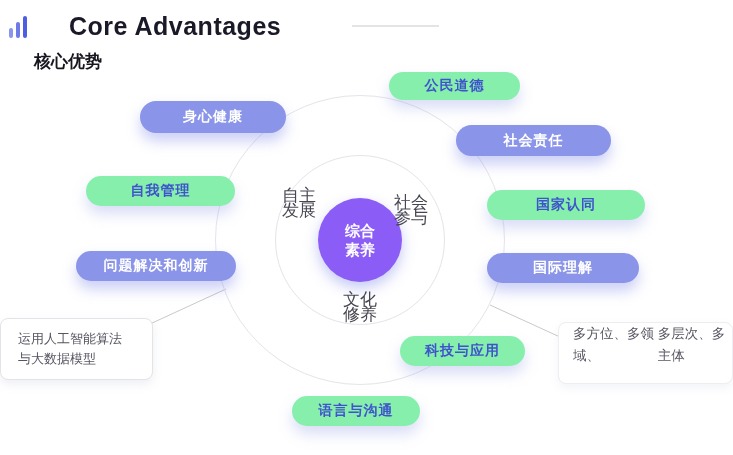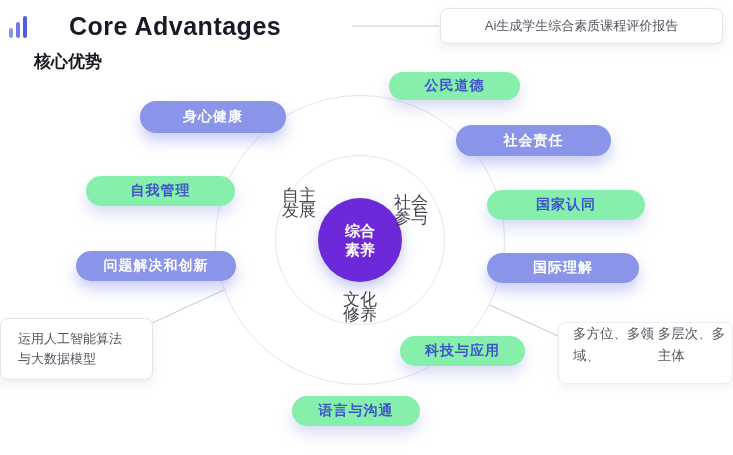--- a/index.html
+++ b/index.html
@@ -24,21 +24,21 @@
   .card-top-right { left: 440px; top: 8px; width: 283px; height: 36px; display: flex; align-items: center; justify-content: center; font-size: 13px; }
   .card-bottom-left { left: 0px; top: 318px; width: 153px; height: 62px; display: flex; flex-direction: column; justify-content: center; padding-left: 17px; font-size: 13px; line-height: 20px; }
   .card-bottom-right { left: 558px; top: 322px; width: 175px; height: 62px; display: flex; justify-content: center; padding-left: 14px; font-size: 13.5px; line-height: 22px; border-color: #ededf2; box-shadow: 0 4px 10px rgba(160,165,200,0.12); }
 
   
   .ring { position: absolute; border: 1px solid #e4e4ea; border-radius: 50%; }
   .ring-outer { left: 215px; top: 95px; width: 290px; height: 290px; }
   .ring-inner { left: 275px; top: 155px; width: 170px; height: 170px; }
   .center-circle {
     position: absolute; left: 318px; top: 198px; width: 84px; height: 84px;
-    border-radius: 50%; background: #6d28d9;
+    border-radius: 50%; background: #8b5cf6;
     display: flex; flex-direction: column; align-items: center; justify-content: center;
     color: #ffffff; font-size: 15px; font-weight: 700; line-height: 19px;
     box-shadow: 0 6px 14px rgba(125,136,232,0.45);
   }
   .ring-label { position: absolute; width: 36px; text-align: center; font-size: 17px; color: #474752; line-height: 15px; font-weight: 500; }
   .rl-self { left: 281px; top: 188px; }
   .rl-social { left: 393px; top: 195px; }
   .rl-culture { left: 342px; top: 292px; }
 
   
@@ -72,23 +72,20 @@
   </svg>
 
   <div class="title-icon">
     <span class="bar b1"></span>
       <span class="bar b2"></span>
       <span class="bar b3"></span>
   </div>
   <div class="main-title">Core Advantages</div>
   <div class="sub-title">核心优势</div>
 
-  <div class="card card-top-right">
-    <span>Ai生成学生综合素质课程评价报告</span>
-  </div>
 
   <div class="card card-bottom-left">
     <span>运用人工智能算法</span>
     <span>与大数据模型</span>
   </div>
 
   <div class="card card-bottom-right">
     <span>多方位、多领域、</span>
     <span>多层次、多主体</span>
   </div>

